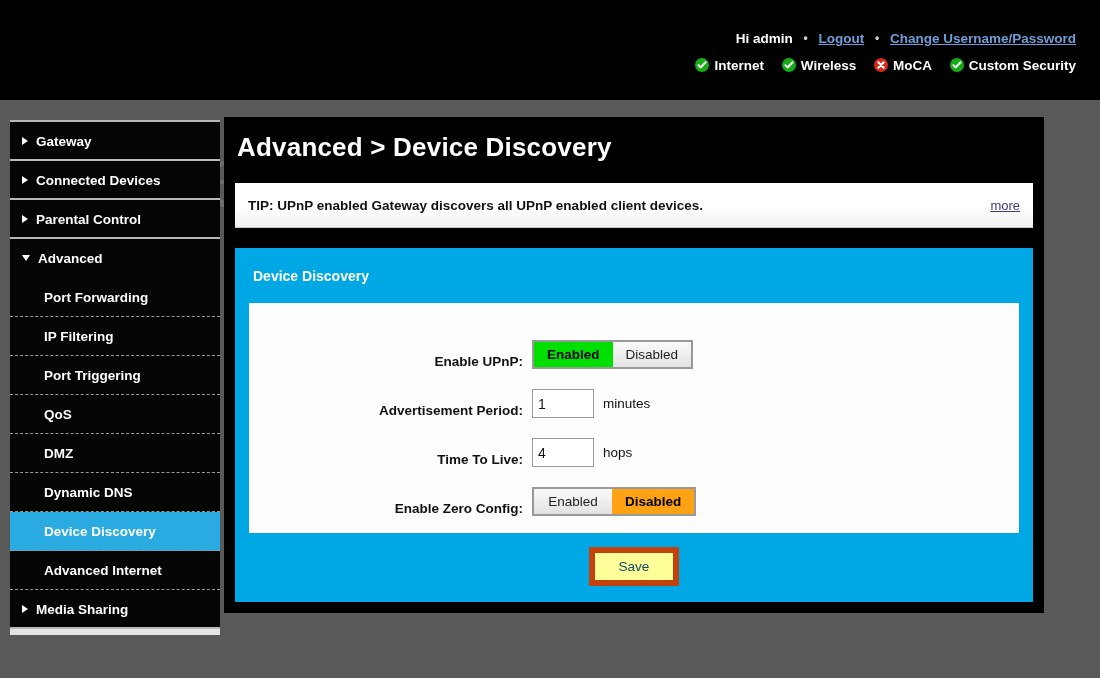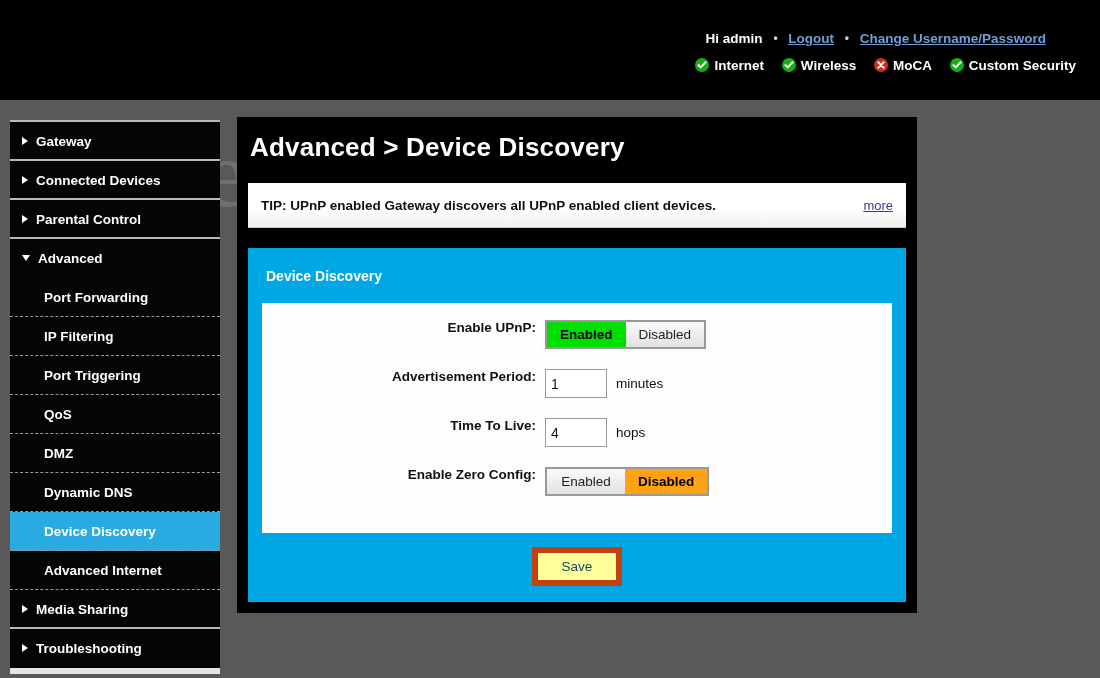--- a/index.html
+++ b/index.html
@@ -45,21 +45,20 @@
     right: 24px; top: 32px;
     text-align: right;
     line-height: 1.0;
   }
   .acct-line {
     font-size: 13.5px;
     font-weight: bold;
     color: #ffffff;
     margin-bottom: 12px;
     white-space: nowrap;
-    text-align: center;
   }
   .acct-line .dot {
     color: #cfcfcf;
     font-weight: bold;
     margin: 0 7px;
     font-size: 12px;
     position: relative;
     top: -1px;
   }
   .acct-link {
@@ -140,22 +139,22 @@
   }
   .caret.down {
     border-left: 4.5px solid transparent;
     border-right: 4.5px solid transparent;
     border-top: 6px solid #ffffff;
   }
 
   
   #content {
     position: absolute;
-    left: 237px; top: 117px;
-    width: 680px;
+    left: 224px; top: 117px;
+    width: 820px;
     z-index: 10;
   }
 
   #page-header {
     background: #000;
     height: 60px;
     padding: 0 0 0 13px;
     display: flex;
     align-items: center;
   }
@@ -212,21 +211,21 @@
     font-weight: bold;
   }
   #form-card {
     background: #fdfdfd;
     margin: 0 14px;
     padding: 17px 0 17px 0;
   }
 
   .form-row {
     display: flex;
-    align-items: flex-start;
+    align-items: flex-end;
     height: 49px;
   }
   .form-label {
     width: 283px;
     text-align: right;
     padding-right: 9px;
     font-size: 13.5px;
     font-weight: bold;
     color: #111;
     white-space: nowrap;
@@ -396,23 +395,20 @@
   </div>
 
   <div class="nav-item sub last-sub">
     <span>Advanced Internet</span>
   </div>
 
   <div class="nav-item top">
     <span class="caret right"></span><span>Media Sharing</span>
   </div>
 
-  <div class="nav-item top" style="border-bottom:none;">
-    <span class="caret right"></span><span>Troubleshooting</span>
-  </div>
 
 </div>
 
 <div id="content">
 
   <div id="page-header">
     <div id="page-title">Advanced &gt; Device Discovery</div>
   </div>
 
   <div id="tipbar-wrap">

